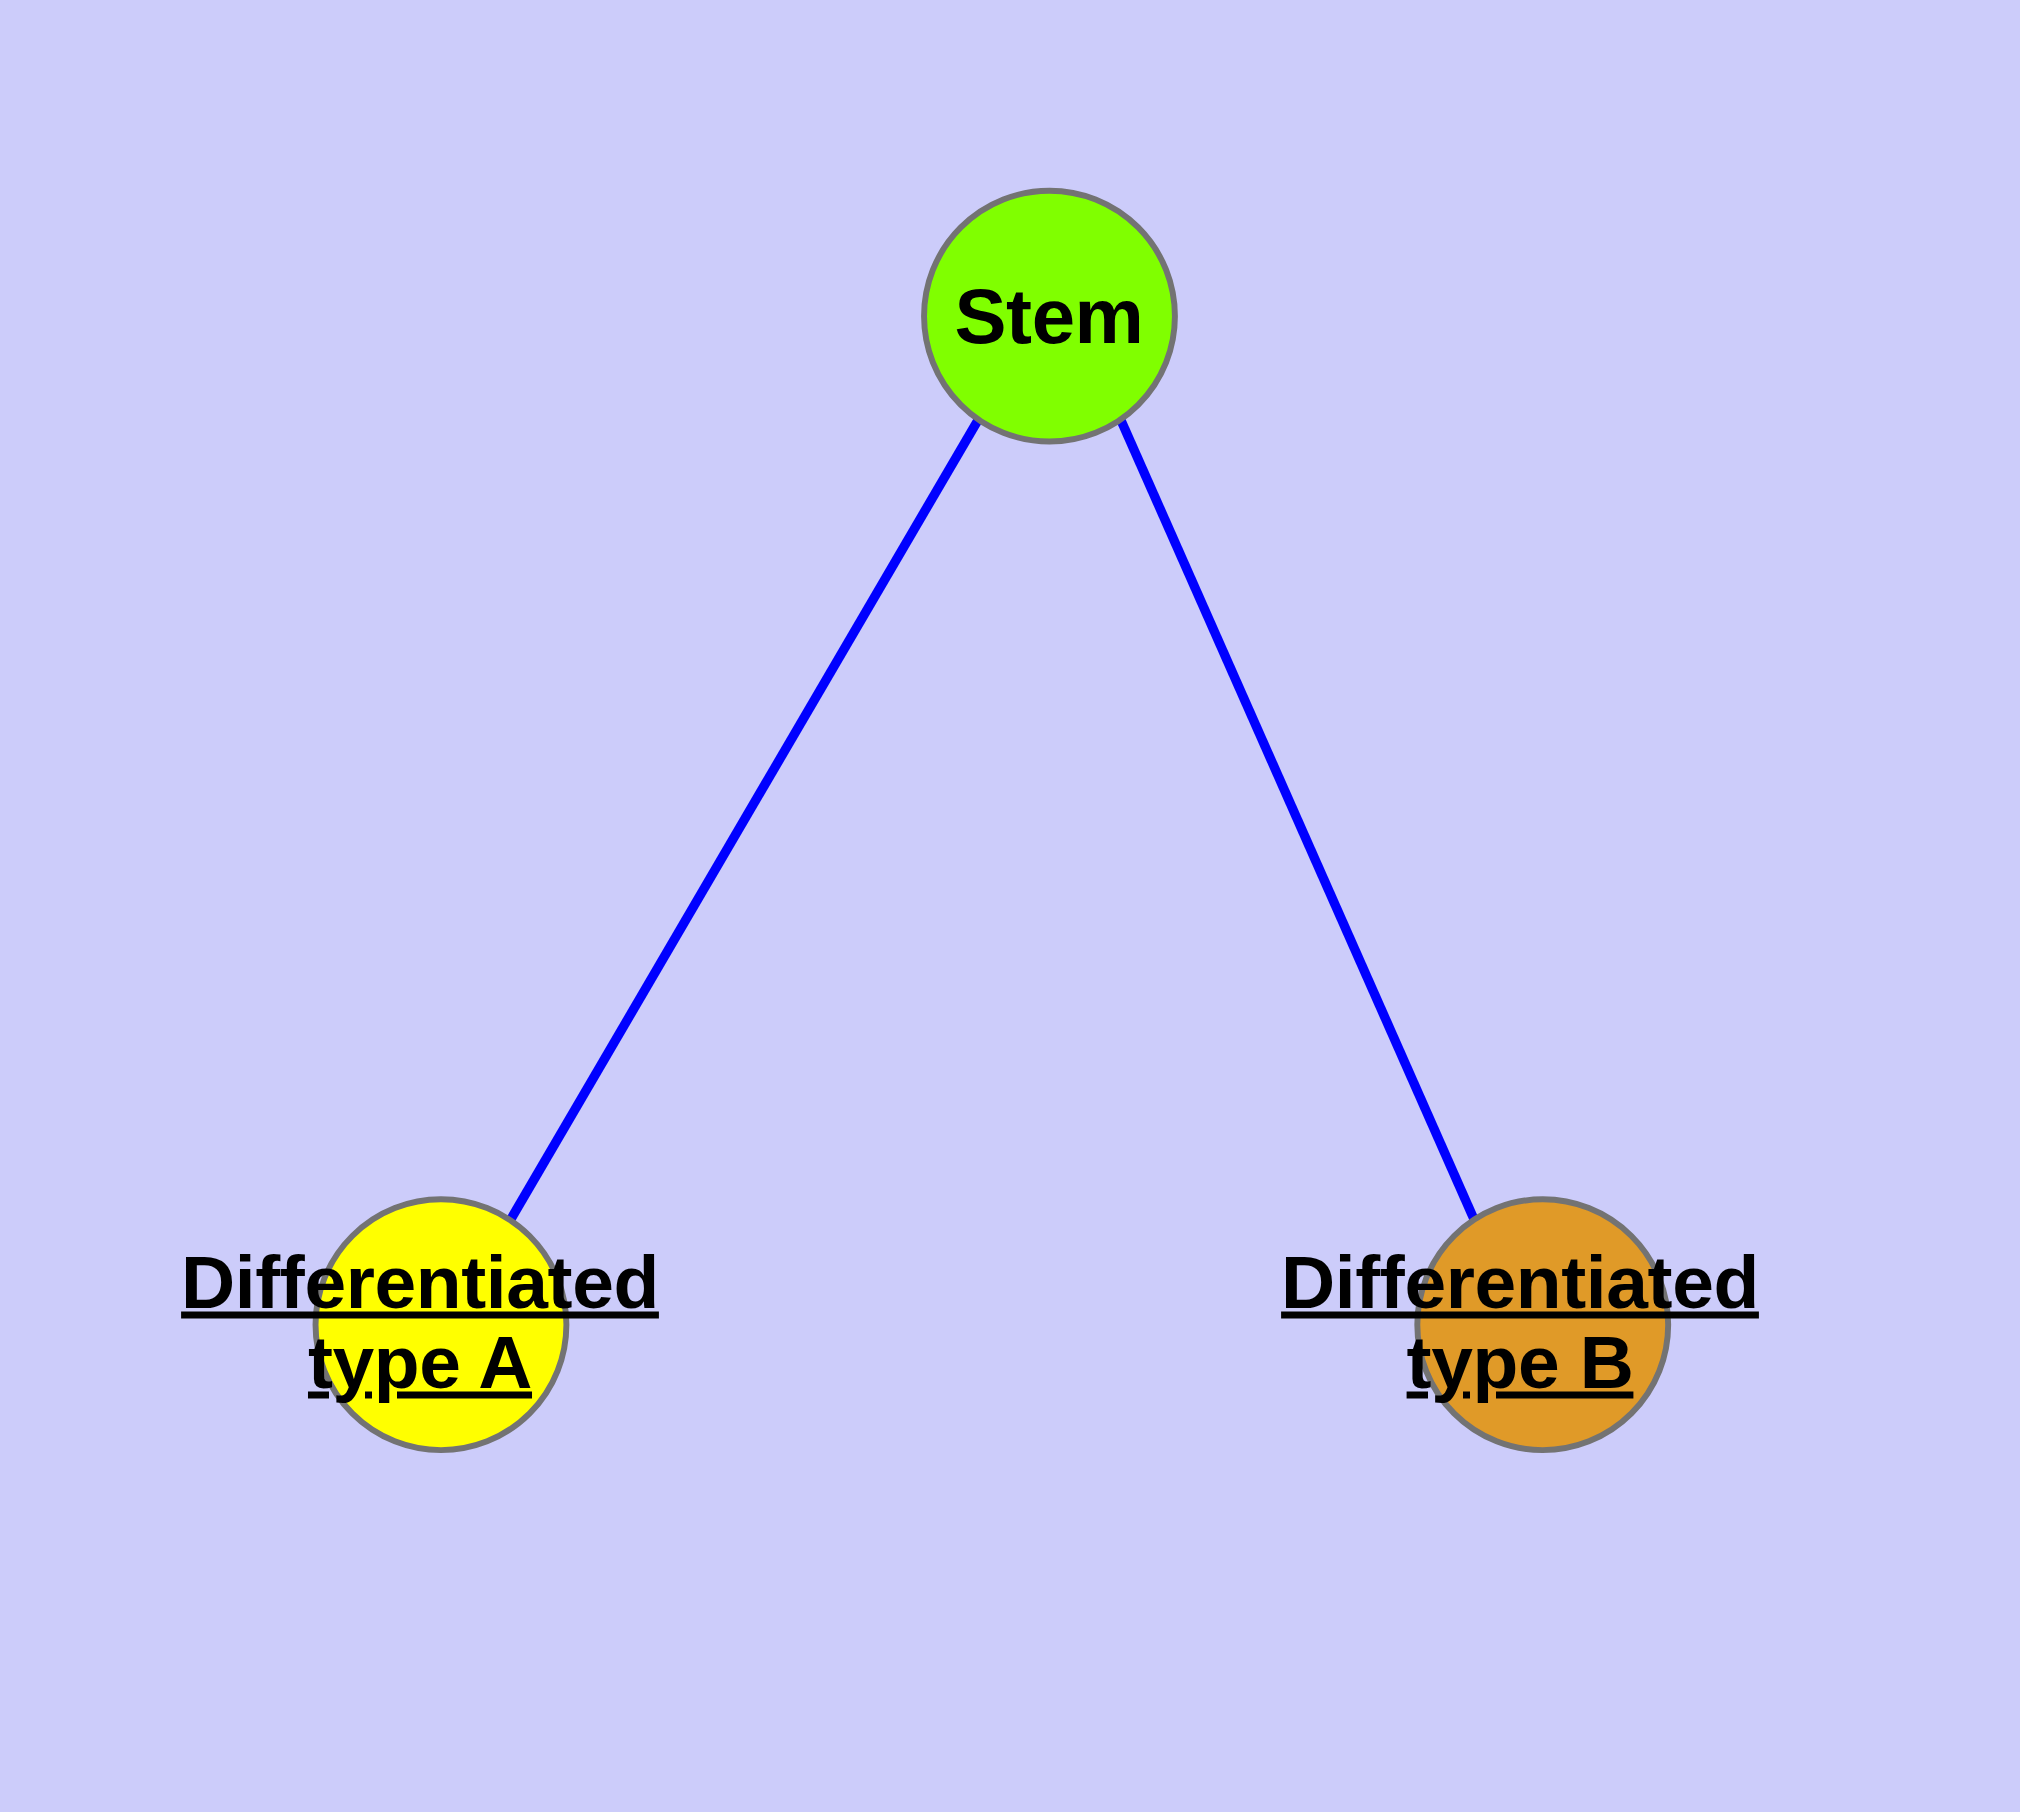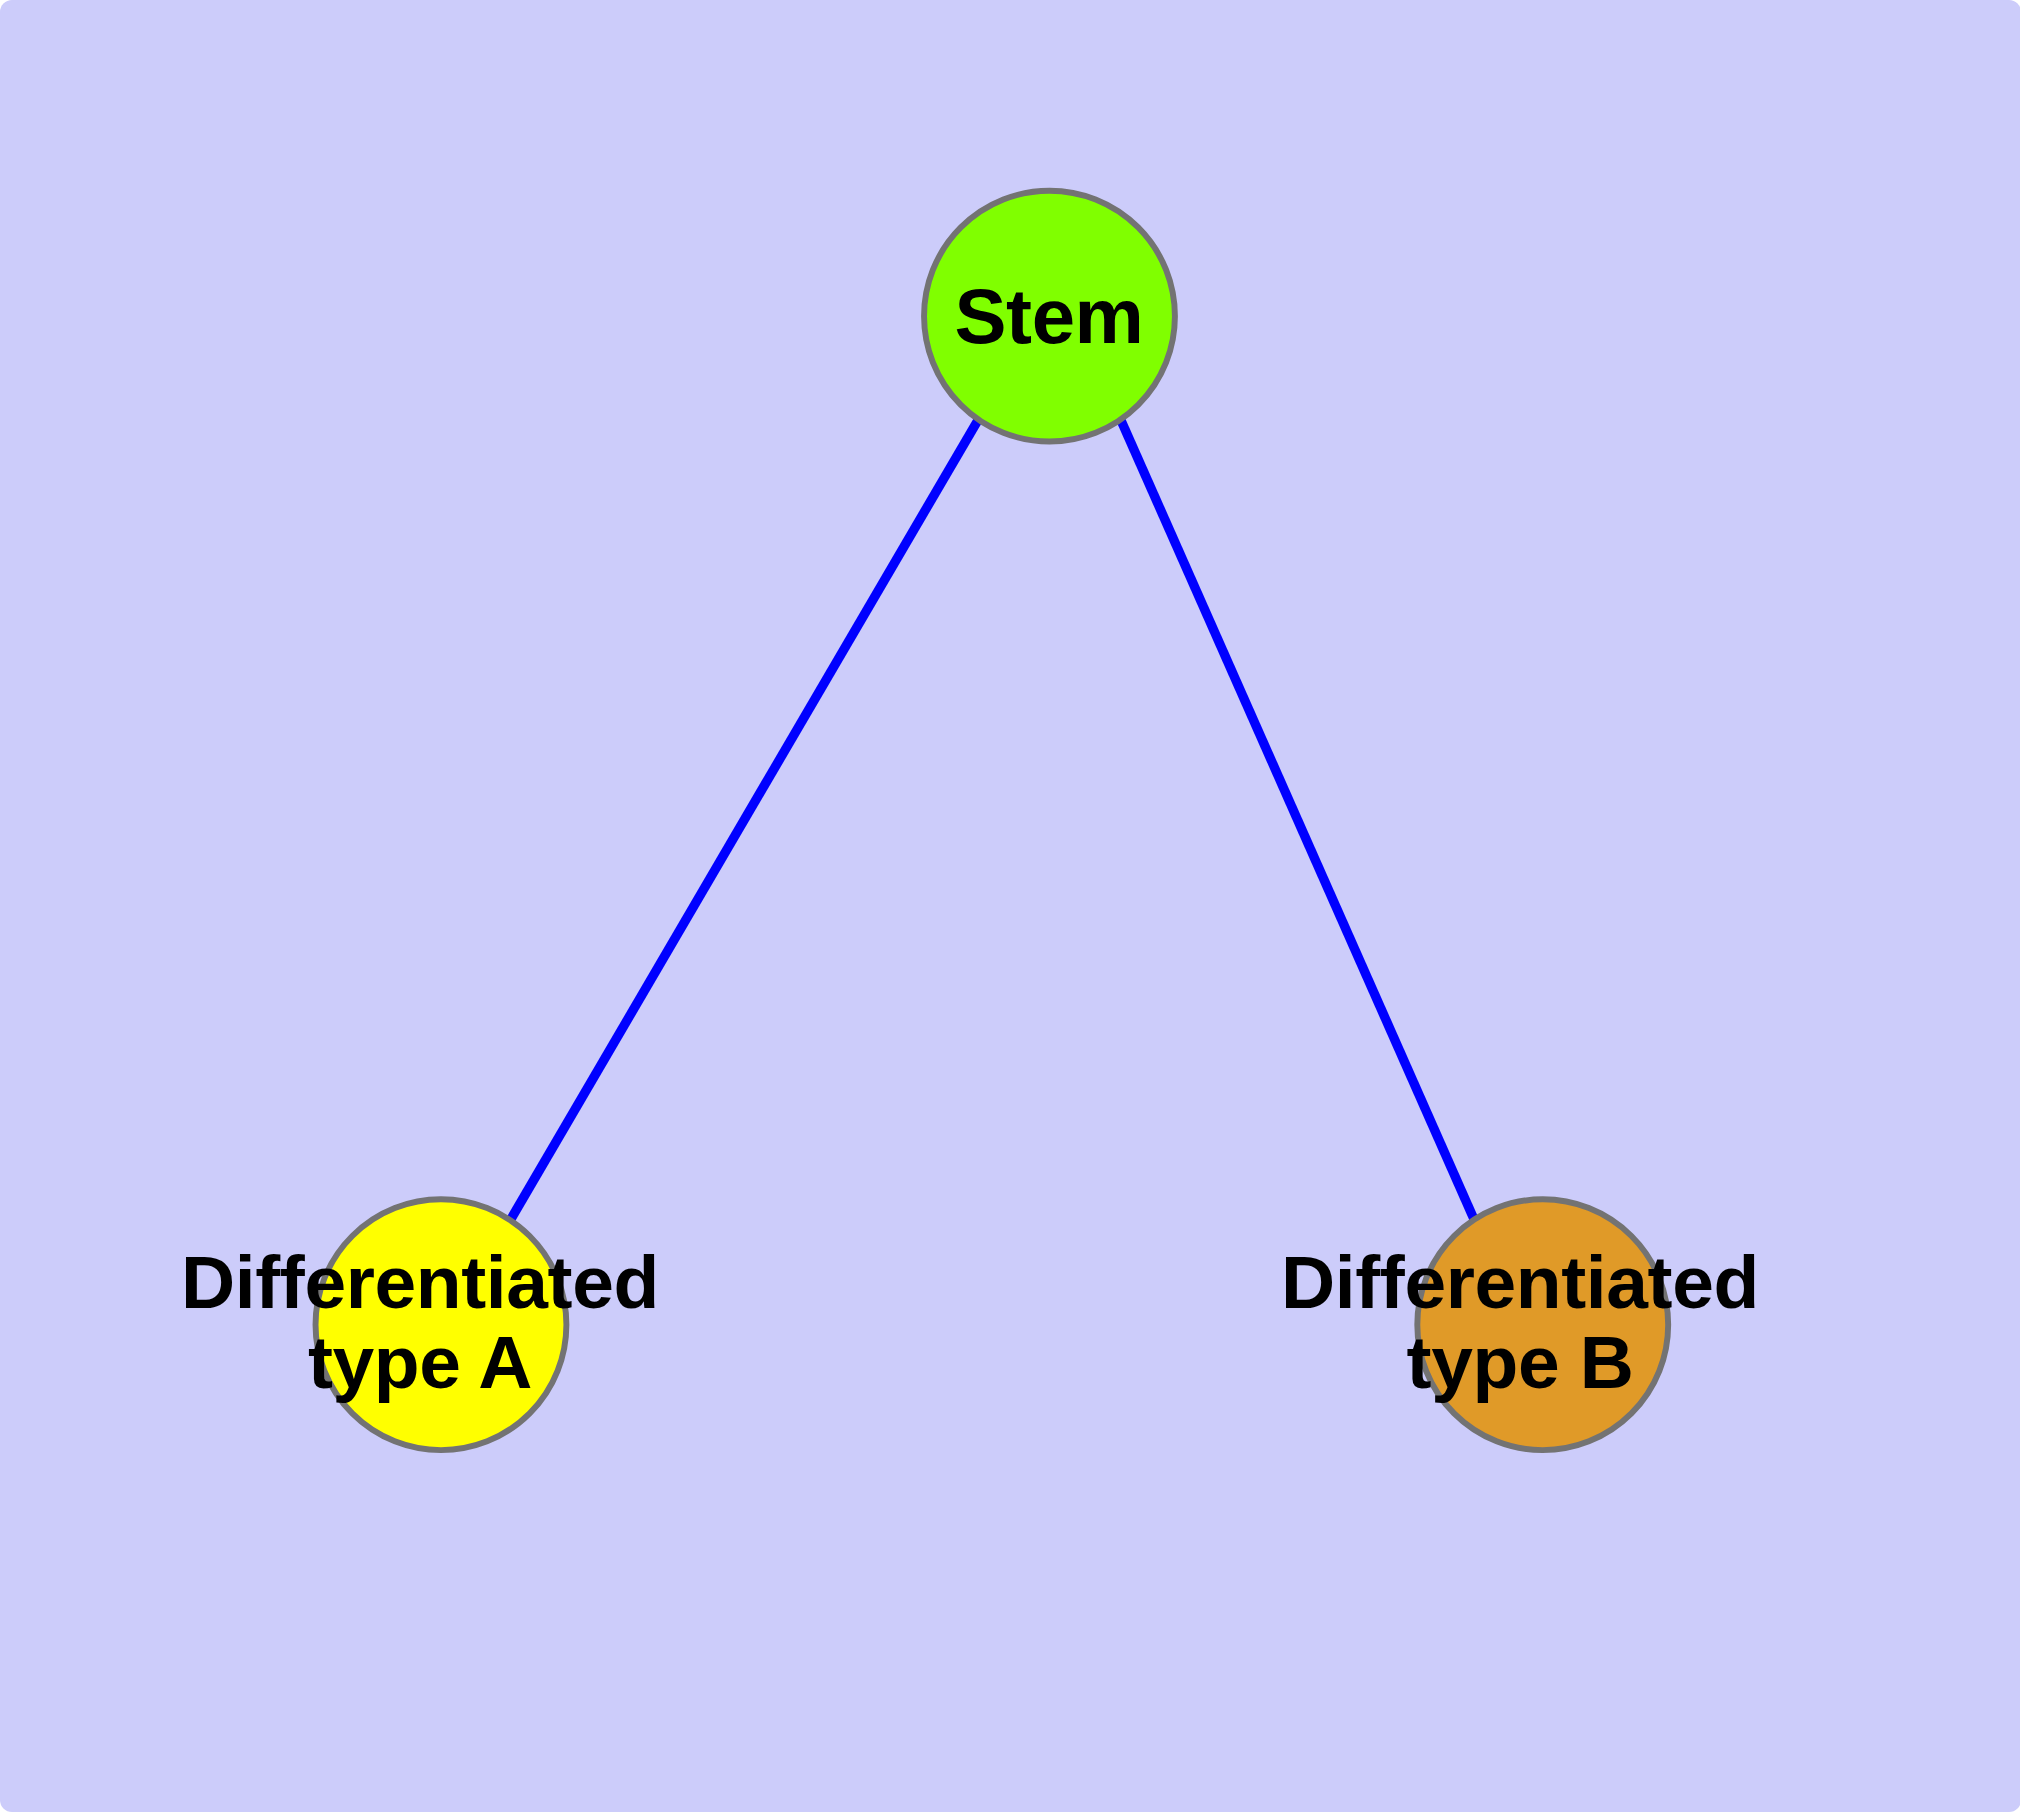--- a/index.html
+++ b/index.html
@@ -7,21 +7,20 @@
     margin: 0;
     padding: 0;
     background: #ffffff;
   }
   #canvas {
     position: relative;
     width: 2021px;
     height: 1812px;
     overflow: hidden;
     font-family: "Liberation Sans", sans-serif;
-    border-radius: 12px;
   }
   #graph-bg {
     position: absolute;
     inset: 0;
     background: #ccccfa;
   }
   #graph-svg {
     position: absolute;
     inset: 0;
     width: 2021px;
@@ -37,20 +36,21 @@
     line-height: 1.06;
     letter-spacing: -0.4px;
     transform: translate(-50%, -50%);
     pointer-events: none;
   }
   #label-stem {
     font-size: 78px;
   }
   #label-a, #label-b {
     font-size: 75px;
+    text-decoration: underline;
   }
 </style>
 </head>
 <body>
 
 <div id="canvas" style="width: 2021px; height: 1812px;">
 
   <div id="graph-bg" style="background: rgb(204, 204, 250);"></div>
 
   <svg id="graph-svg" viewBox="0 0 2384 2138" xmlns="http://www.w3.org/2000/svg" style="width: 2021px; height: 1812px;">

